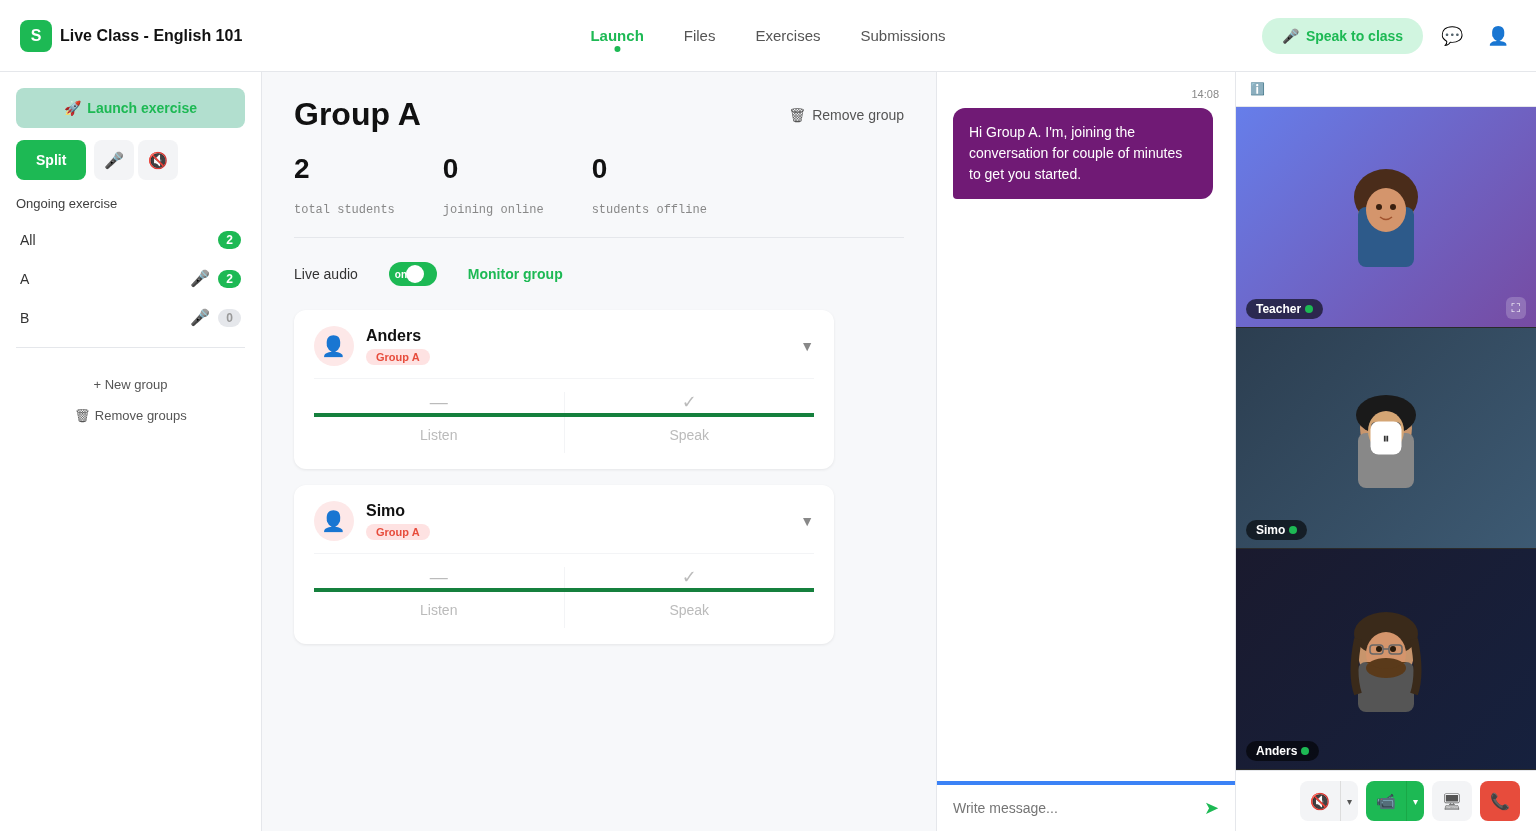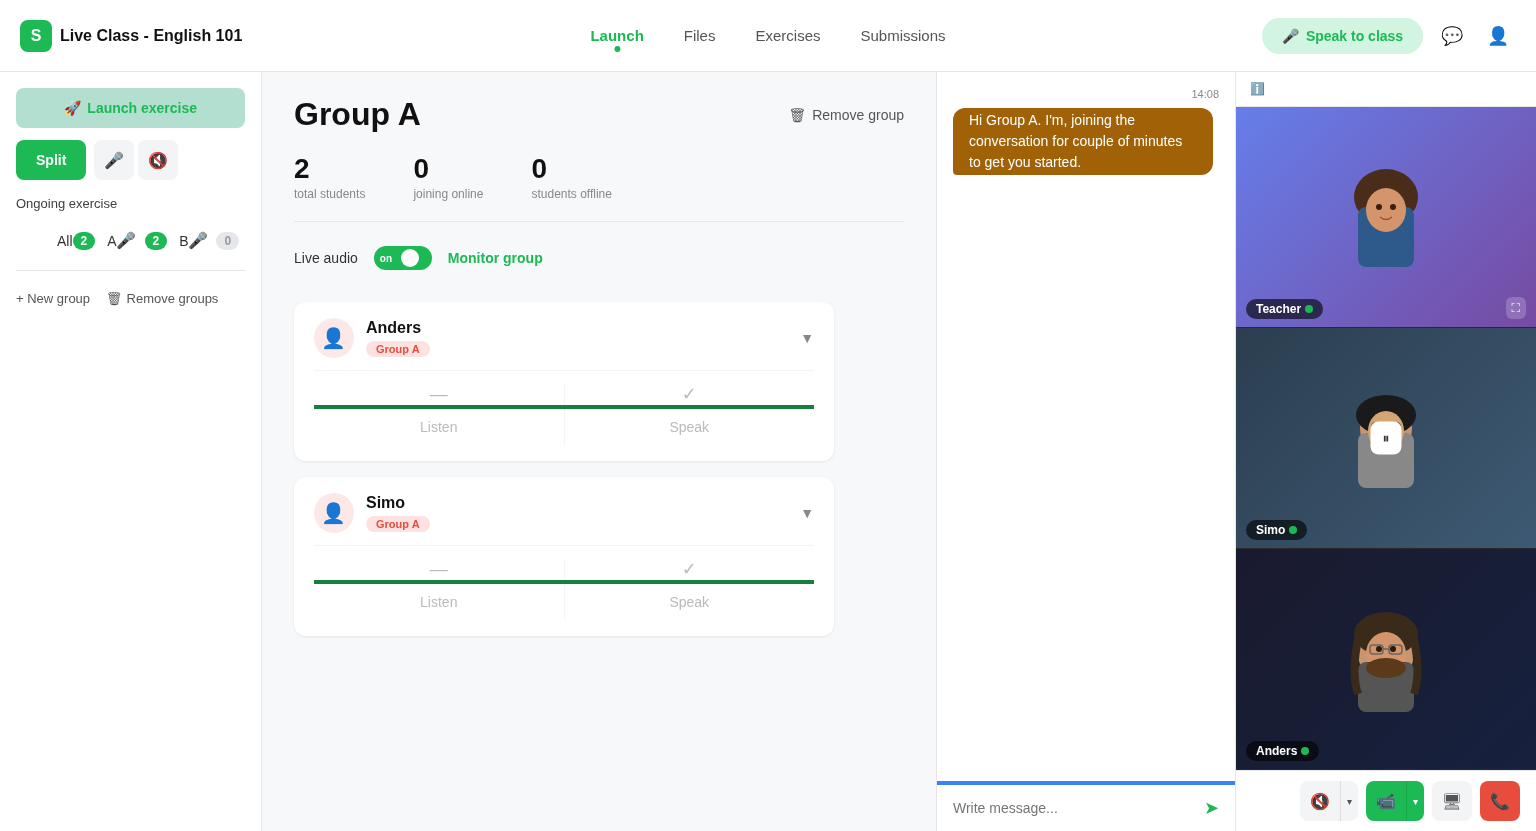--- a/index.html
+++ b/index.html
@@ -106,36 +106,36 @@
       display: flex; gap: 4px;
     }
     .mic-btn {
       background: #f3f4f6; border: none; border-radius: 8px;
       width: 40px; height: 40px;
       cursor: pointer; display: flex; align-items: center; justify-content: center;
       font-size: 16px;
     }
     .mic-btn.muted { color: #999; }
     .ongoing-label { font-size: 13px; color: #404040; margin-bottom: 12px; }
-    .group-list { display: flex; flex-direction: row; gap: 4px; margin-left: 37px; }
+    .group-list { display: flex; flex-direction: column; gap: 4px; }
     .group-list-item {
       display: flex; align-items: center; justify-content: space-between;
       padding: 8px 4px; border-radius: 6px; cursor: pointer;
     }
     .group-name { font-size: 14px; color: #333; }
     .group-badge {
       background: #1db954; color: white;
       border-radius: 12px; padding: 2px 8px;
       font-size: 12px; font-weight: 600;
     }
     .group-badge.zero { background: #e5e7eb; color: #999; }
     .group-item-right { display: flex; align-items: center; gap: 8px; }
     .divider { height: 1px; background: #e5e7eb; margin: 12px 0; }
     .bottom-actions {
-      display: flex; align-items: center; gap: 16px; margin-top: 8px;
+      display: flex; align-items: center; gap: 16px; margin-top: 17px; flex-direction: column;
     }
     .action-link {
       font-size: 13px; color: #555; cursor: pointer;
       display: flex; align-items: center; gap: 4px;
     }
 
     
     .content-area {
       flex: 1;
       padding: 24px 32px;
@@ -152,28 +152,28 @@
       color: #555; font-size: 14px;
       display: flex; align-items: center; gap: 6px;
     }
     .stats-row {
       display: flex; gap: 48px; margin-bottom: 24px;
       padding-bottom: 20px;
       border-bottom: 1px solid #e5e7eb;
     }
     .stat-item { display: flex; flex-direction: column; }
     .stat-number { font-size: 28px; font-weight: 700; color: #111; }
-    .stat-label { font-size: 12px; color: #888; margin-top: 2px; }
+    .stat-label { font-size: 12px; color: #888; margin-top: 18px; font-family: Liberation Mono, monospace; }
 
     .live-audio-row {
-      display: flex; align-items: center; gap: 16px; margin-bottom: 32px;
+      display: flex; align-items: center; gap: 31px; margin-bottom: 24px;
     }
     .live-audio-label { font-size: 14px; color: #333; }
     .toggle {
-      width: 58px; height: 24px;
+      width: 48px; height: 24px;
       background: #1db954; border-radius: 12px;
       display: flex; align-items: center; padding: 2px 13px;
       cursor: pointer; position: relative;
     }
     .toggle-label {
       position: absolute; left: 6px;
       font-size: 10px; font-weight: 600; color: white;
     }
     .toggle-knob {
       width: 18px; height: 18px;
@@ -251,24 +251,24 @@
     .chat-messages {
       flex: 1;
       padding: 16px;
       overflow-y: auto;
       position: relative;
     }
     .chat-timestamp {
       text-align: right; font-size: 11px; color: #888; margin-bottom: 8px;
     }
     .chat-bubble {
-      background: #a16207;
+      background: #701a75;
       color: white;
       border-radius: 12px 12px 12px 4px;
-      padding: 2px 16px;
+      padding: 14px 16px;
       font-size: 14px; line-height: 1.5;
       max-width: 260px;
     }
     .chat-input-row {
       border-top: 4px solid #3b82f6;
       padding: 12px 16px;
       display: flex; align-items: center; gap: 8px;
     }
     .chat-input {
       flex: 1; border: none; outline: none;

